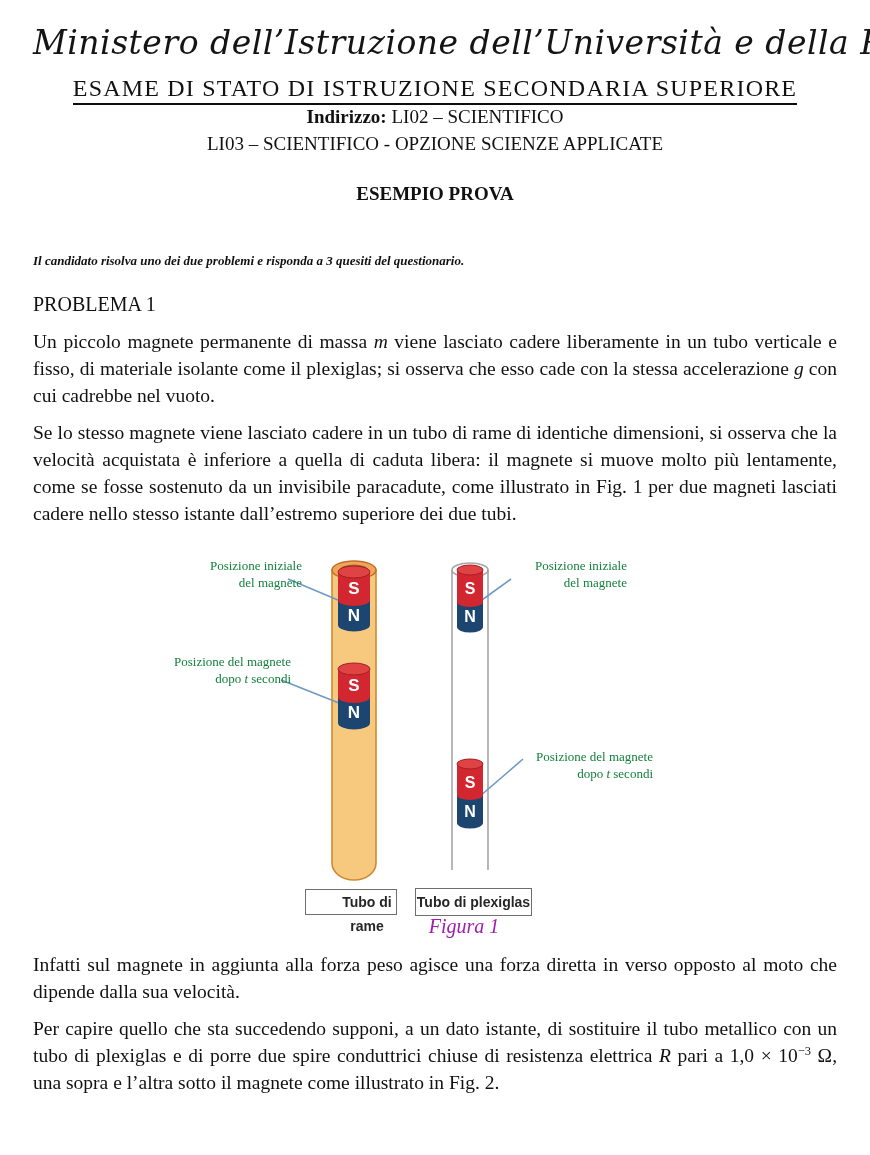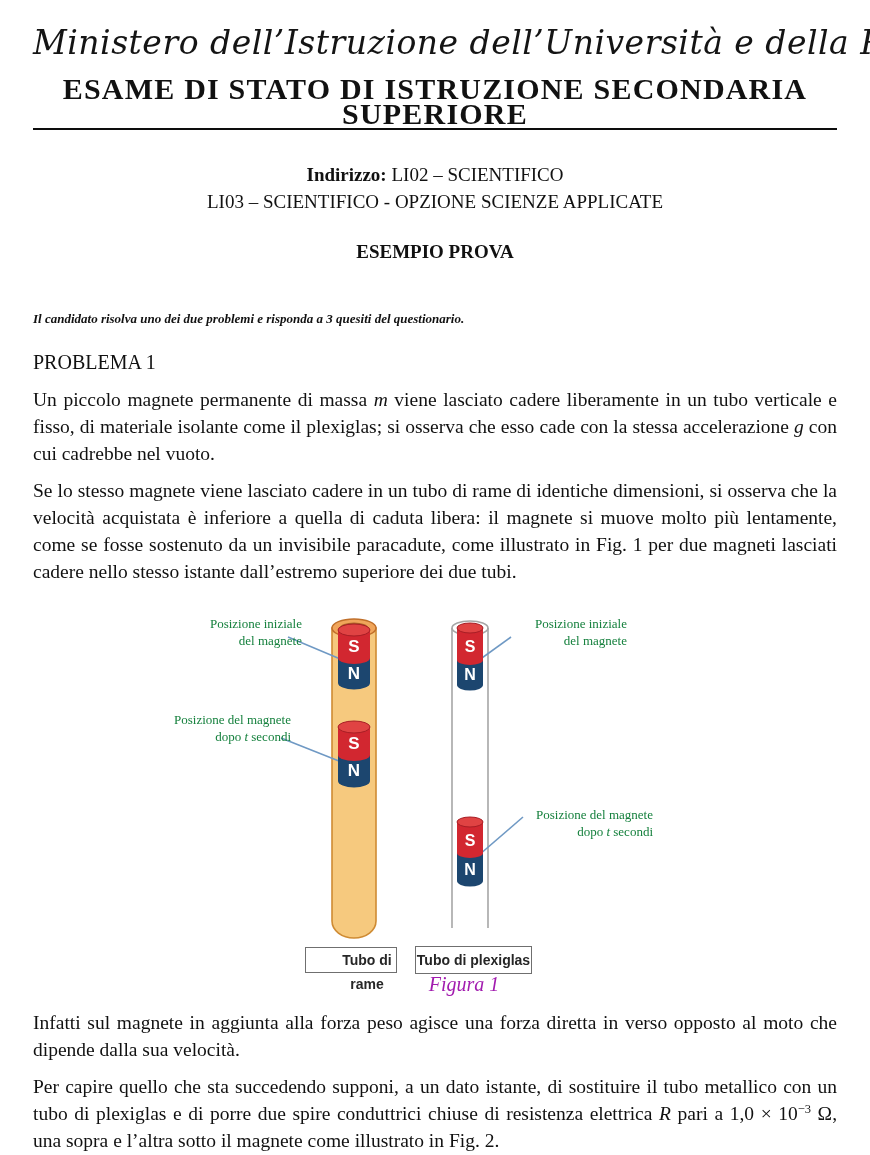--- a/index.html
+++ b/index.html
@@ -12,26 +12,26 @@
   .content { padding:0 33px; }
 
   .ministry {
     margin-top:20px; text-align:center;
     font-family:"DejaVu Serif", serif; font-style:italic;
     font-size:33px; line-height:46px; color:#141414;
     letter-spacing:0.5px; white-space:nowrap;
   }
   .title-wrap { text-align:center; margin-top:10px; }
   .main-title {
-    display:inline-block; font-weight:bold; font-size:30px;
+    display:inline-block; font-weight:normal; font-size:24px;
     letter-spacing:1.2px; border-bottom:2.5px solid #0d0d0d;
     padding-bottom:2px; line-height:25px;
   }
   .center-line { text-align:center; font-size:19px; line-height:24px; }
-  .indirizzo { margin-top:33px; }
+  .indirizzo { }
   .line2 { margin-top:3px; }
   .tema { margin-top:33px; }
   .esempio { margin-top:26px; font-weight:bold; }
   .bold { font-weight:bold; }
 
   .instruction {
     margin-top:42px; font-weight:bold; font-style:italic;
     font-size:13px; line-height:26px;
   }
   .problema-title { margin-top:17px; font-weight:normal; font-size:20px; line-height:27px; }

